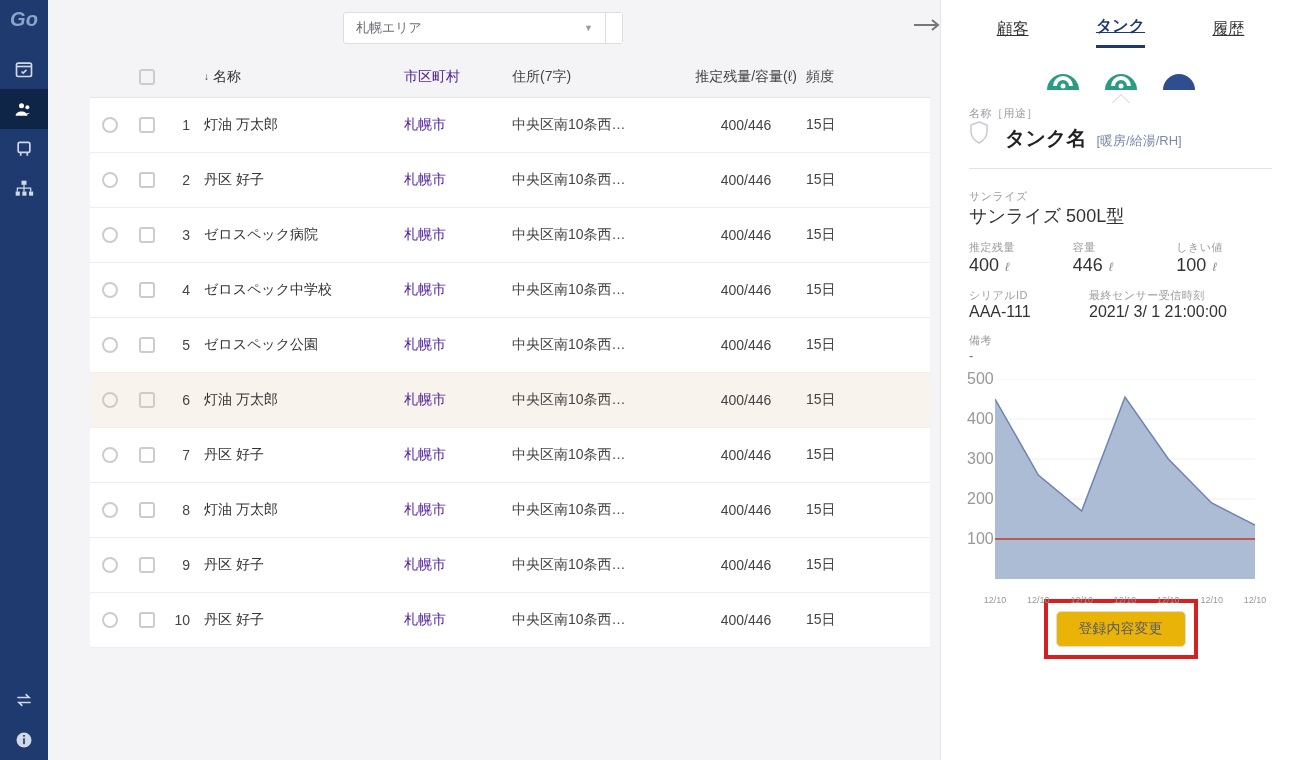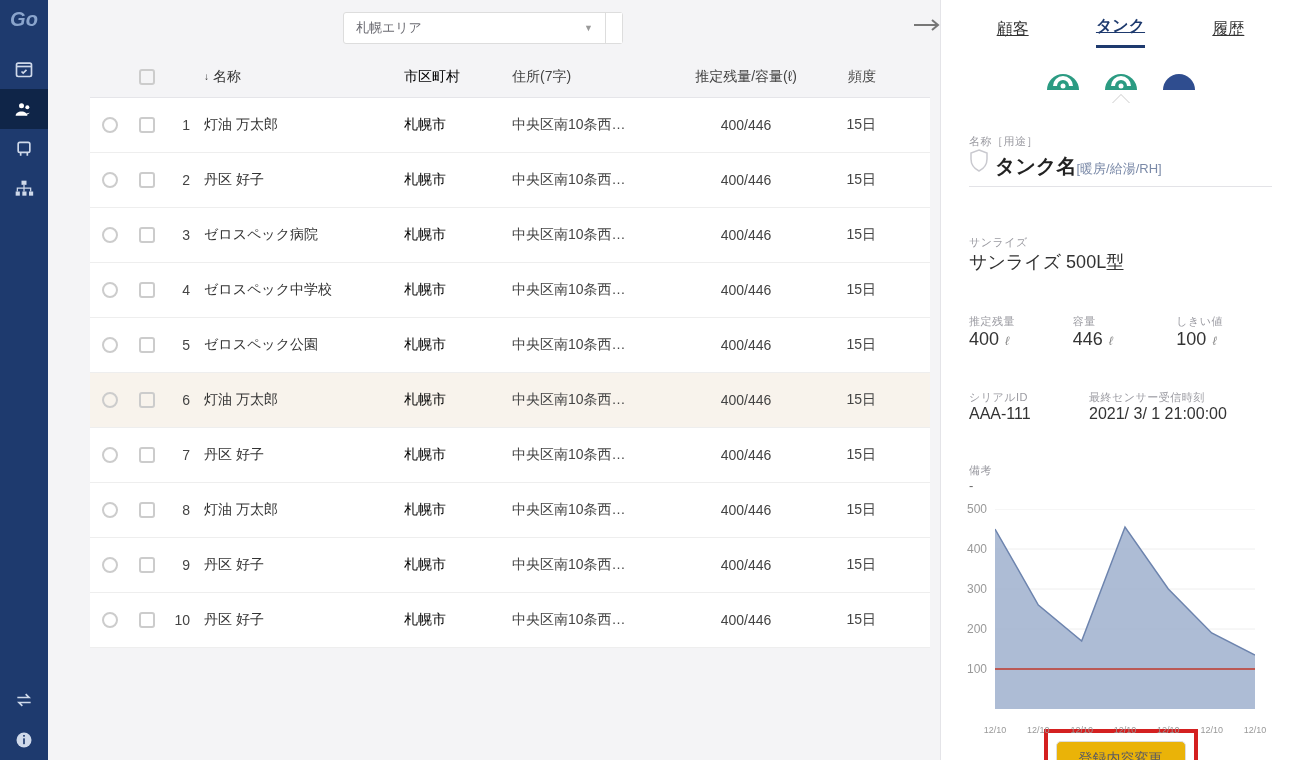--- a/index.html
+++ b/index.html
@@ -24,57 +24,57 @@
 
 .main { position:absolute; left:48px; top:56px; right:370px; bottom:0; overflow:auto; padding:0 0 0 42px; }
 .thead, .trow { display:flex; align-items:center; height:55px; border-bottom:1px solid #eee; }
 .thead { height:42px; color:#8b8b92; font-size:12px; border-bottom:1px solid #e5e5e9; }
 .trow { background:#fff; }
 .trow.sel { background:#f8f3ec; }
 .c-radio { width:40px; display:flex; justify-content:center; }
 .c-chk { width:34px; display:flex; justify-content:center; }
 .c-idx { width:30px; text-align:right; color:#444; font-size:14px; padding-right:4px;}
 .c-name { width:210px; padding-left:10px; color:#333; font-size:14px; }
-.c-city { width:108px; color:#000000; font-size:14px; }
+.c-city { width:108px; color:#4c1d95; font-size:14px; }
 .c-addr { width:174px; color:#444; font-size:14px; }
 .c-vol  { width:120px; color:#444; font-size:14px; text-align:center; }
-.c-freq { width:70px; color:#444; font-size:14px; text-align:right; }
+.c-freq { width:70px; color:#444; font-size:14px; }
 .thead .c-name { padding-left:10px; display:flex; align-items:center; gap:4px;}
 .sortarr { font-size:10px; }
 .radio { width:16px; height:16px; border:2px solid #ccc; border-radius:50%; }
 .chk { width:16px; height:16px; border:2px solid #ccc; border-radius:3px; }
 
 
 .panel { position:absolute; right:0; top:0; width:360px; height:760px; background:#fff; border-left:1px solid #e4e4e8; }
 .back-arr { position:absolute; right:360px; top:18px; width:28px; height:18px; }
 .back-arr svg { width:28px; height:14px; stroke:#777; fill:none; stroke-width:2; }
 .ptabs { display:flex; height:48px; align-items:flex-end; justify-content:space-around; padding:0 22px; }
 .ptab { font-size:16px; color:#333; padding-bottom:8px; cursor:pointer;text-decoration:underline; }
 .ptab.active { color:#1e3a6e; border-bottom:3px solid #1e3a6e; font-weight:600; }
 .sensors { display:flex; justify-content:center; gap:26px; padding:18px 0 10px; position:relative; }
 .sensor { width:32px; height:24px; position:relative; }
 .sensor svg { width:32px; height:24px; }
 .pointer { position:absolute; left:50%; transform:translateX(-50%); bottom:-14px; width:0; height:0; border-left:9px solid transparent; border-right:9px solid transparent; border-bottom:9px solid #fff; filter:drop-shadow(0 -1px 0 #ccc); display:none;}
 .sensor.active .pointer{display:block;}
 .panel .sec { padding:6px 28px 6px 28px; }
-.lbl { font-size:11px; color:#9a9aa1; letter-spacing:0.5px;margin-top:28px; }
-.tname-row { border-bottom:1px solid #e3e3e7; padding-bottom:6px; margin-bottom:8px; display:flex; align-items:baseline; }
+.lbl { font-size:11px; color:#9a9aa1; letter-spacing:0.5px; }
+.tname-row { border-bottom:1px solid #e3e3e7; padding-bottom:16px; margin-bottom:8px; display:flex; align-items:baseline; gap:10px;}
 .tname { font-size:20px; font-weight:700; color:#222; }
 .tusage { font-size:13px; color:#7b8aa8; }
 .shield { width:20px; height:24px; margin-right:6px; }
 .shield svg{width:20px;height:24px;fill:none;stroke:#c9c9cf;stroke-width:1.5;}
 .val { font-size:18px; color:#333; }
 .val .unit { font-size:12px; color:#888; margin-left:6px; font-style:italic;}
 .row3 { display:flex; gap:8px; }
 .row3 > div { flex:1; }
 .row2 { display:flex; }
 .row2 > div:first-child { width:120px; }
 .chart-wrap { padding:10px 18px 6px 28px; }
 .chart { position:relative; width:300px; height:210px; }
-.chart .ylab { position:absolute; left:-2px; font-size:12px; color:#999; transform:translateY(-50%);text-align:right; }
+.chart .ylab { position:absolute; left:-2px; font-size:16px; color:#999; transform:translateY(-50%);text-align:right; }
 .chart .xlab { position:absolute; bottom:-16px; font-size:9px; color:#999; transform:translateX(-50%); }
 .chart svg { position:absolute; left:26px; top:0; }
 .btn-row { padding:4px 20px; display:flex; justify-content:center; }
 .btn-outline { border:4px solid #d42020; padding:8px; }
 .btn { background:#eab308; border:1px solid #ddd; border-radius:5px; padding:8px 22px; font-size:14px; color:#5b5b62; cursor:pointer; }
 </style>
 </head>
 <body>
 
 <div class="rail">

